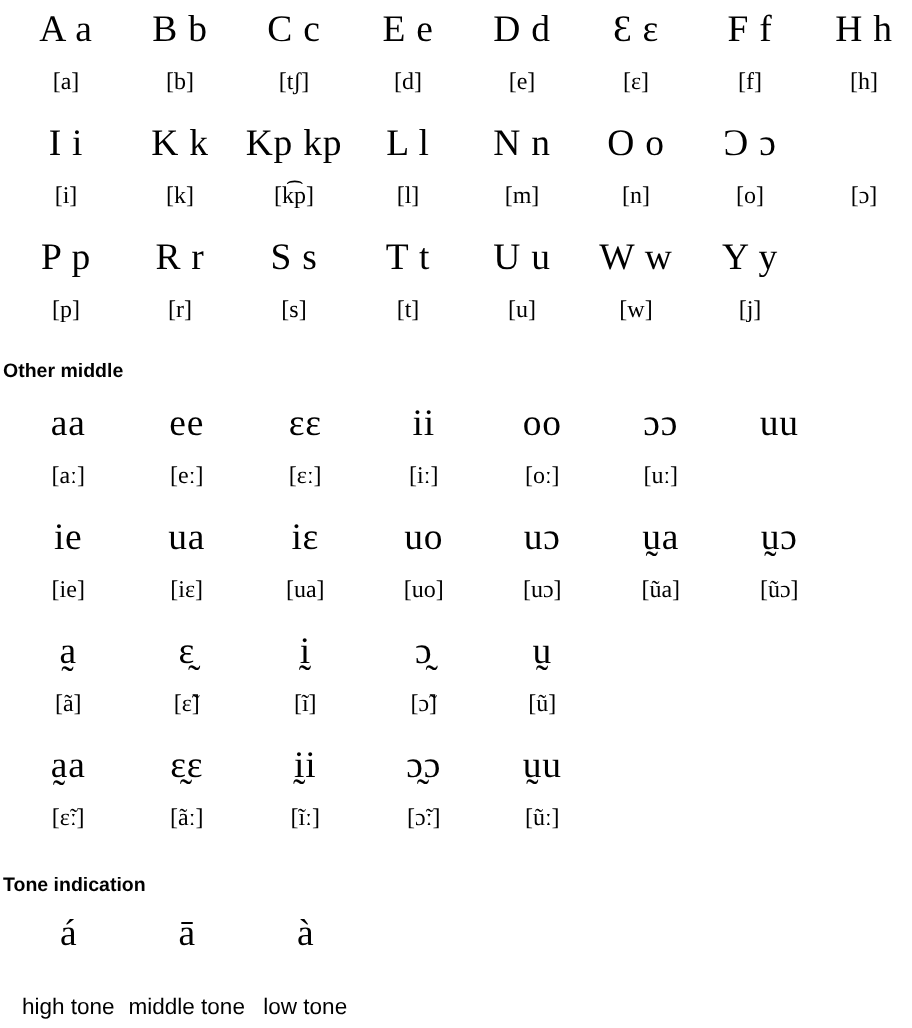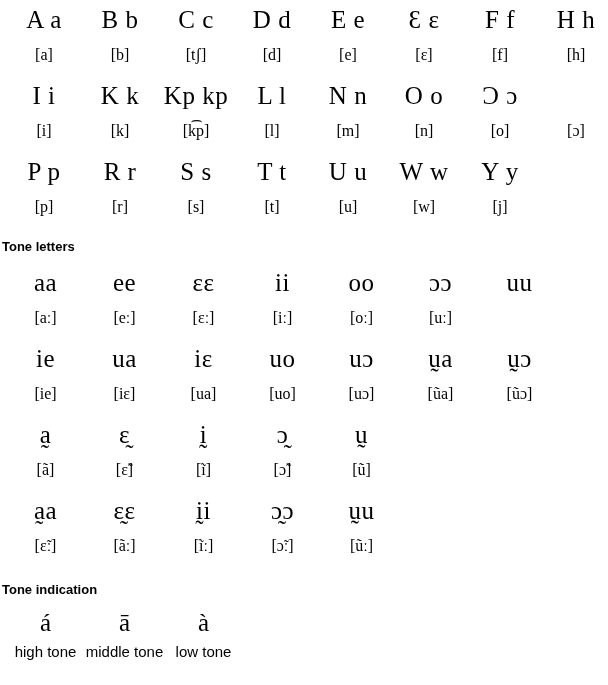--- a/index.html
+++ b/index.html
@@ -79,41 +79,42 @@
   .tone-letter {
     font-size: 25px;
     line-height: 34px;
   }
   .tone-label {
     font-family: "Liberation Sans", "DejaVu Sans", sans-serif;
     font-size: 15px;
     line-height: 23px;
     text-align: center;
     white-space: normal;
+    margin-top: 20px;
   }
 
   
   .sp-6 { height: 6px; }
   .sp-10 { height: 10px; }
   .sp-18 { height: 18px; }
   .sp-22 { height: 22px; }
 </style>
 </head>
 <body>
 
 <div class="sheet">
 
   <div>
 
     <div class="row row-8">
       <div class="cell letter">A a</div>
       <div class="cell letter">B b</div>
       <div class="cell letter">C c</div>
+      <div class="cell letter">E e</div>
       <div class="cell letter">D d</div>
-      <div class="cell letter">E e</div>
       <div class="cell letter">Ɛ ɛ</div>
       <div class="cell letter">F f</div>
       <div class="cell letter">H h</div>
     </div>
 
     <div class="row row-8">
       <div class="cell ipa">[a]</div>
       <div class="cell ipa">[b]</div>
       <div class="cell ipa">[tʃ]</div>
       <div class="cell ipa">[d]</div>
@@ -168,21 +169,21 @@
       <div class="cell ipa">[w]</div>
       <div class="cell ipa">[j]</div>
       <div class="cell ipa"></div>
     </div>
   </div>
 
   <div class="sp-18"></div>
 
   <div>
 
-    <div class="section-head">Tone letters</div>
+    <div class="section-head">Other middle</div>
 
     <div class="sp-10"></div>
 
     <div class="row row-7">
       <div class="cell letter">aa</div>
       <div class="cell letter">ee</div>
       <div class="cell letter">ɛɛ</div>
       <div class="cell letter">ii</div>
       <div class="cell letter">oo</div>
       <div class="cell letter">ɔɔ</div>

